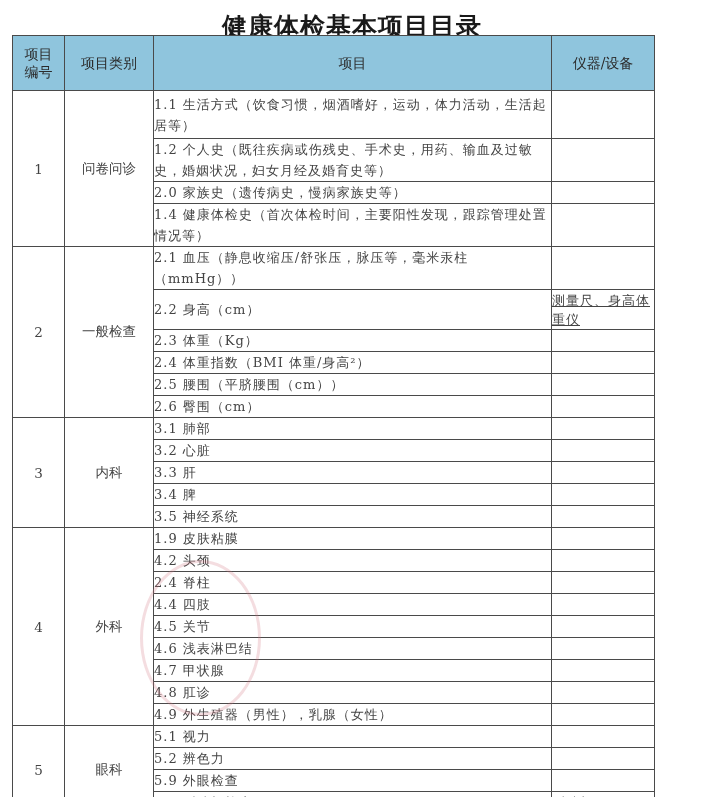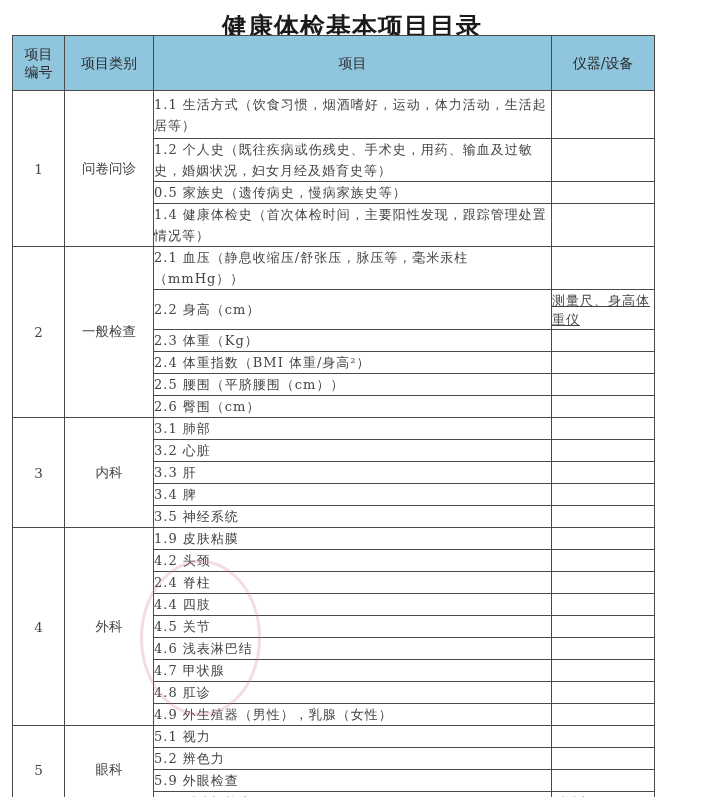--- a/index.html
+++ b/index.html
@@ -108,21 +108,21 @@
       <td class="num" rowspan="4">1</td>
       <td class="cat" rowspan="4">问卷问诊</td>
       <td class="item">1.1 生活方式（饮食习惯，烟酒嗜好，运动，体力活动，生活起居等）</td>
       <td class="equip"></td>
     </tr>
     <tr style="height:39px">
       <td class="item">1.2 个人史（既往疾病或伤残史、手术史，用药、输血及过敏史，婚姻状况，妇女月经及婚育史等）</td>
       <td class="equip"></td>
     </tr>
     <tr style="height:20px">
-      <td class="item">0.5 家族史（遗传病史，慢病家族史等）</td>
+      <td class="item">2.0 家族史（遗传病史，慢病家族史等）</td>
       <td class="equip"></td>
     </tr>
     <tr style="height:41px">
       <td class="item">1.4 健康体检史（首次体检时间，主要阳性发现，跟踪管理处置情况等）</td>
       <td class="equip"></td>
     </tr>
 
     <tr style="height:40px">
       <td class="num" rowspan="6">2</td>
       <td class="cat" rowspan="6">一般检查</td>

